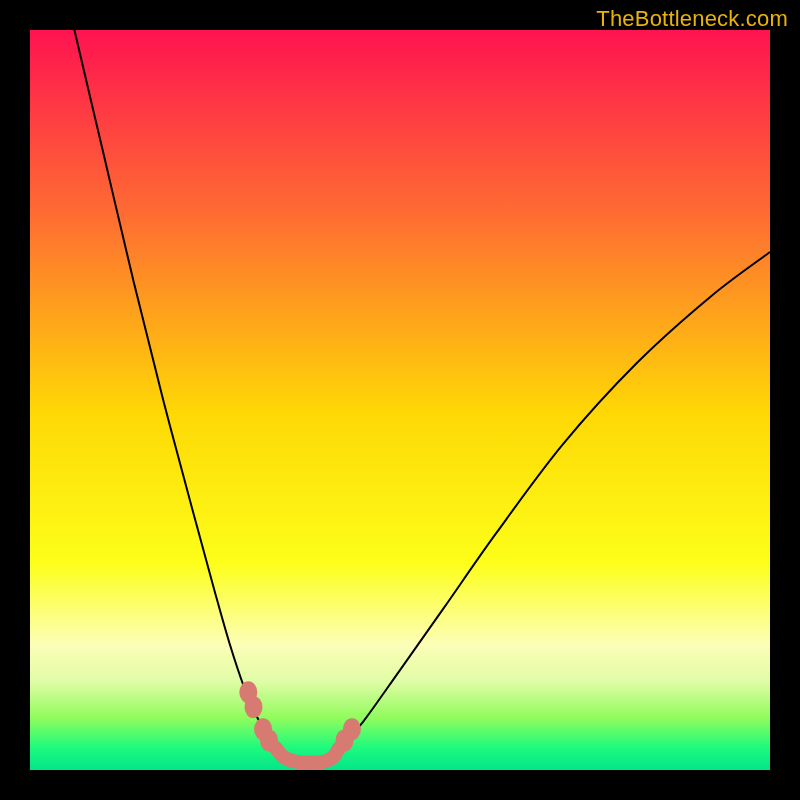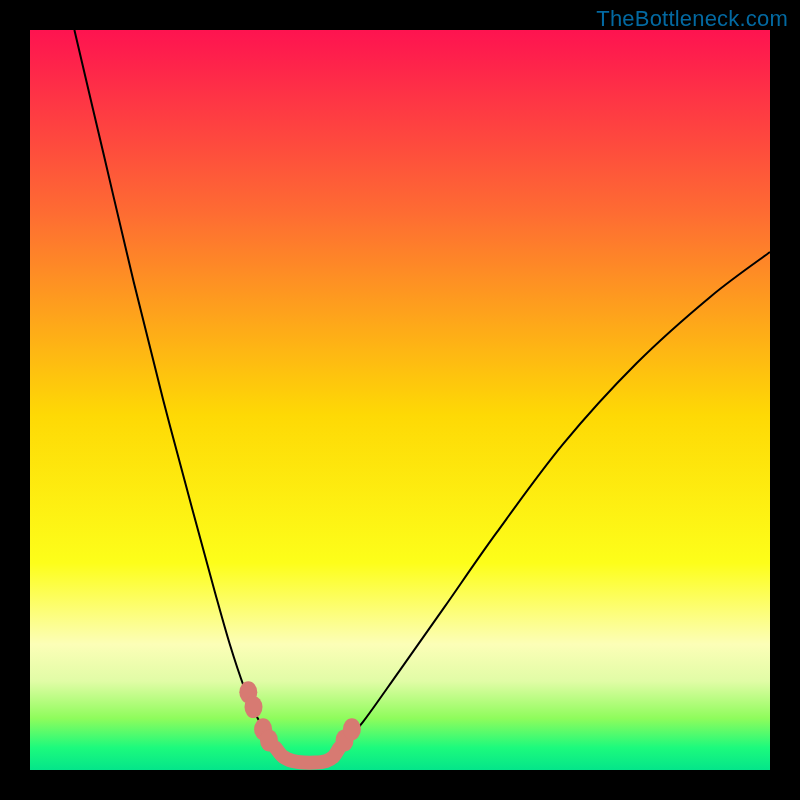--- a/index.html
+++ b/index.html
@@ -22,21 +22,21 @@
     left: 30px;
     top: 30px;
     width: 740px;
     height: 740px;
     
   }
   .watermark {
     position: absolute;
     top: 6px;
     right: 12px;
-    color: #0369a1;
+    color: #eab308;
     font-size: 22px;
     font-weight: 500;
     letter-spacing: 0.2px;
   }
   svg.overlay {
     position: absolute;
     left: 30px;
     top: 30px;
     width: 740px;
     height: 740px;

